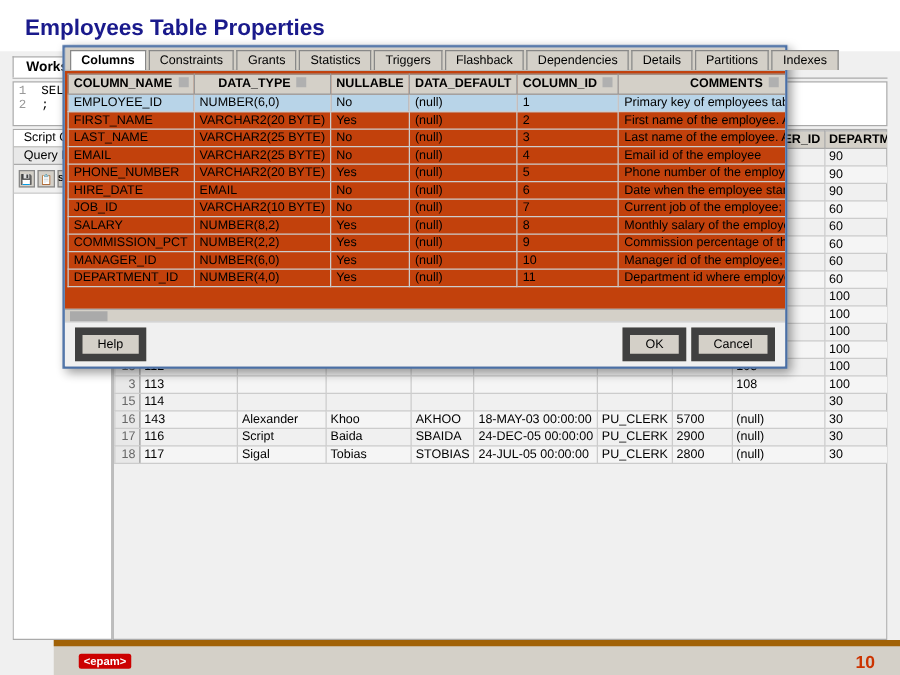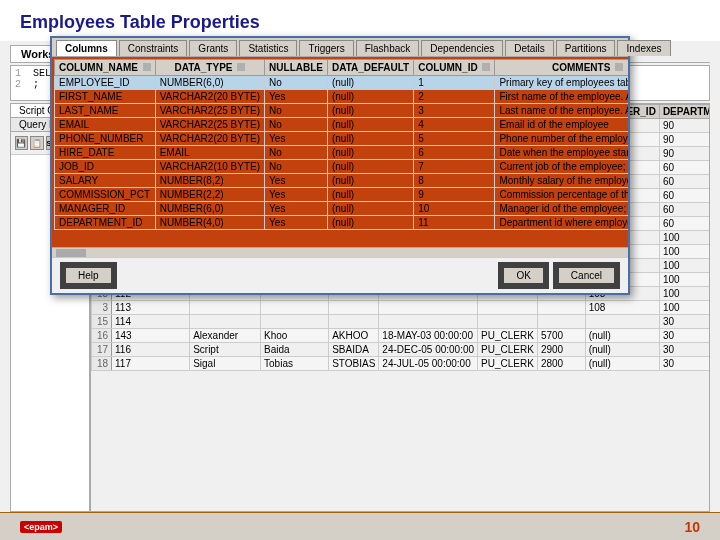--- a/index.html
+++ b/index.html
@@ -286,23 +286,24 @@
       display: flex;
       gap: 4px;
     }
 
     
     .page-footer {
       display: flex;
       align-items: center;
       justify-content: center;
       background: #d4d0c8;
-      border-top: 1px solid #a16207;
+      border-top: 5px solid #a16207;
       padding: 4px 10px;
       height: 28px;
+      margin-left: 43px;
     }
 
     .footer-logo {
       position: absolute;
       left: 20px;
       display: flex;
       align-items: center;
     }
 
     .epam-logo {

